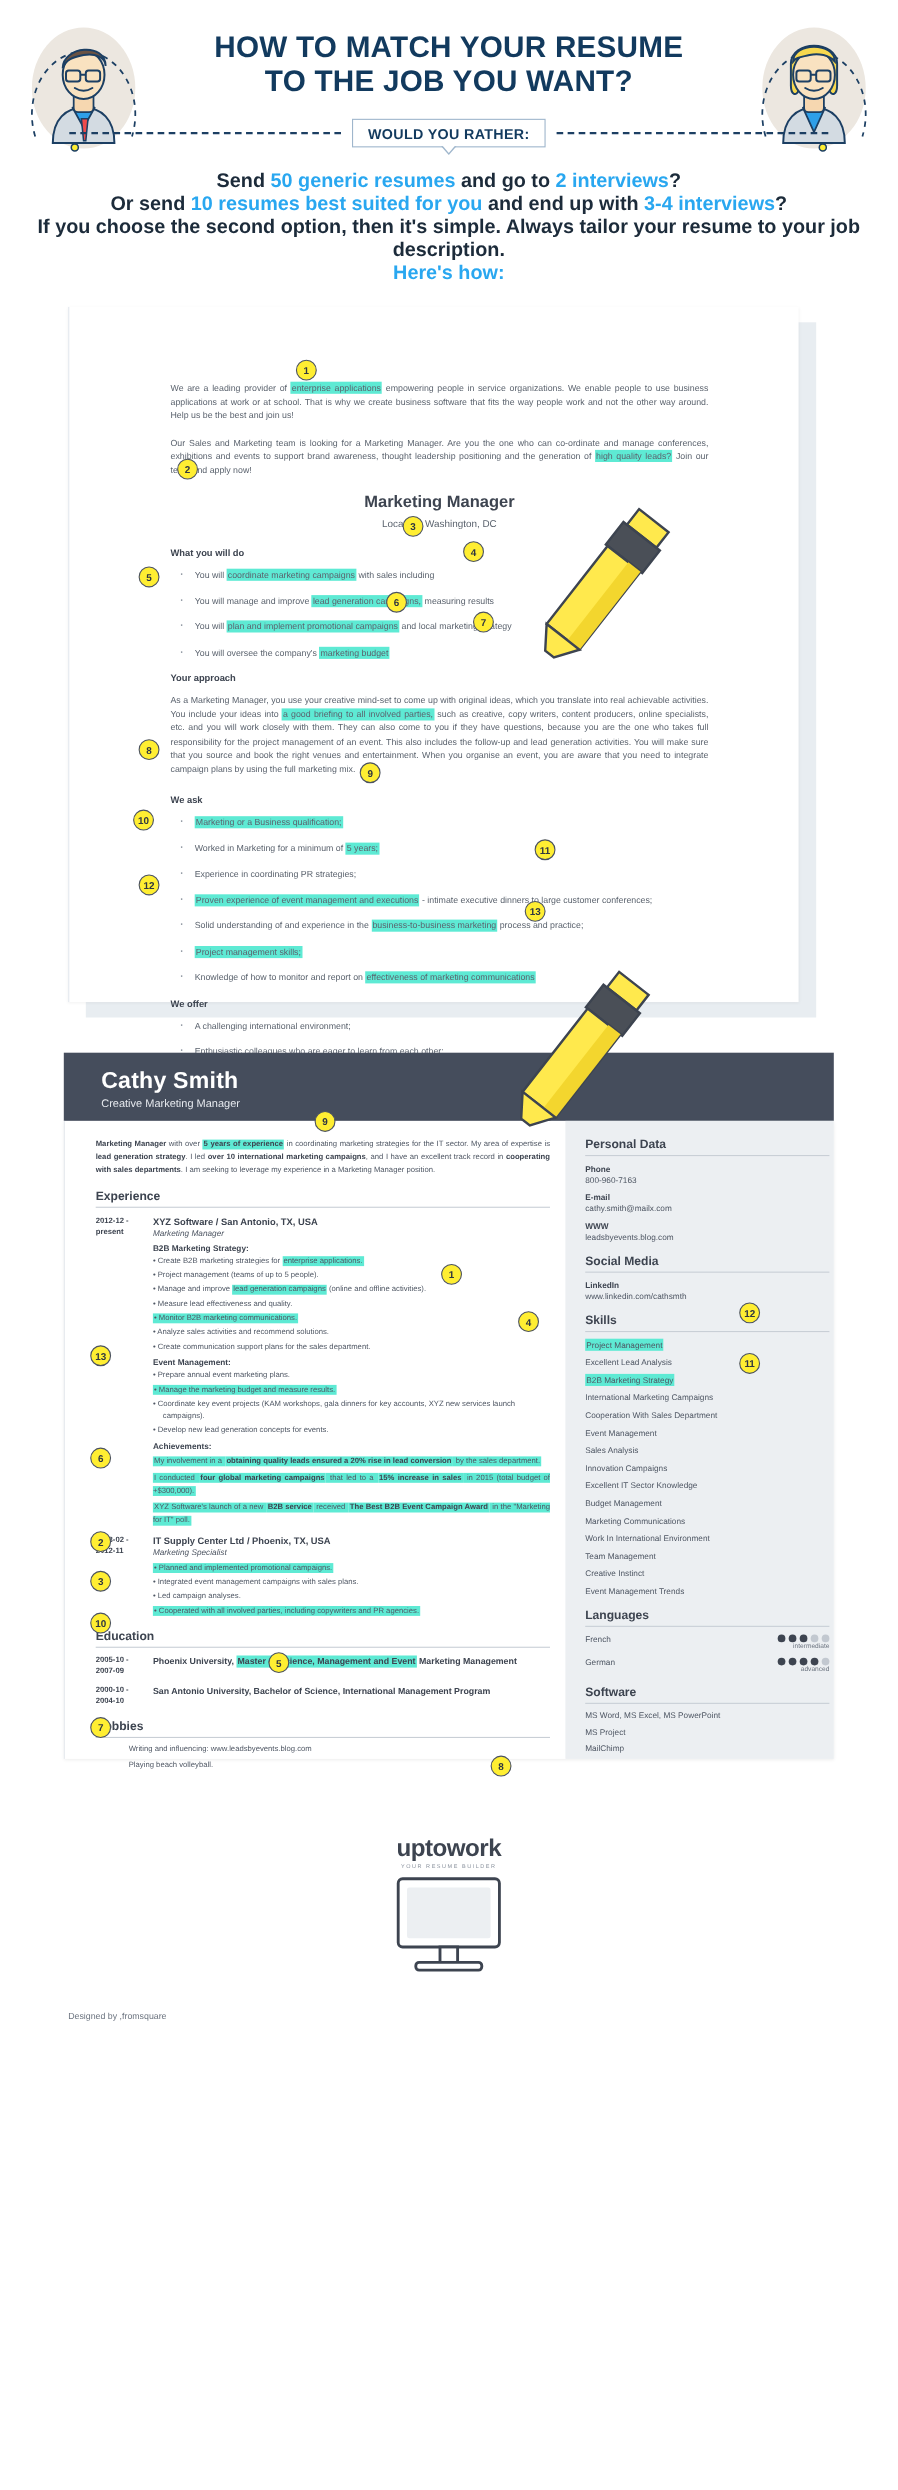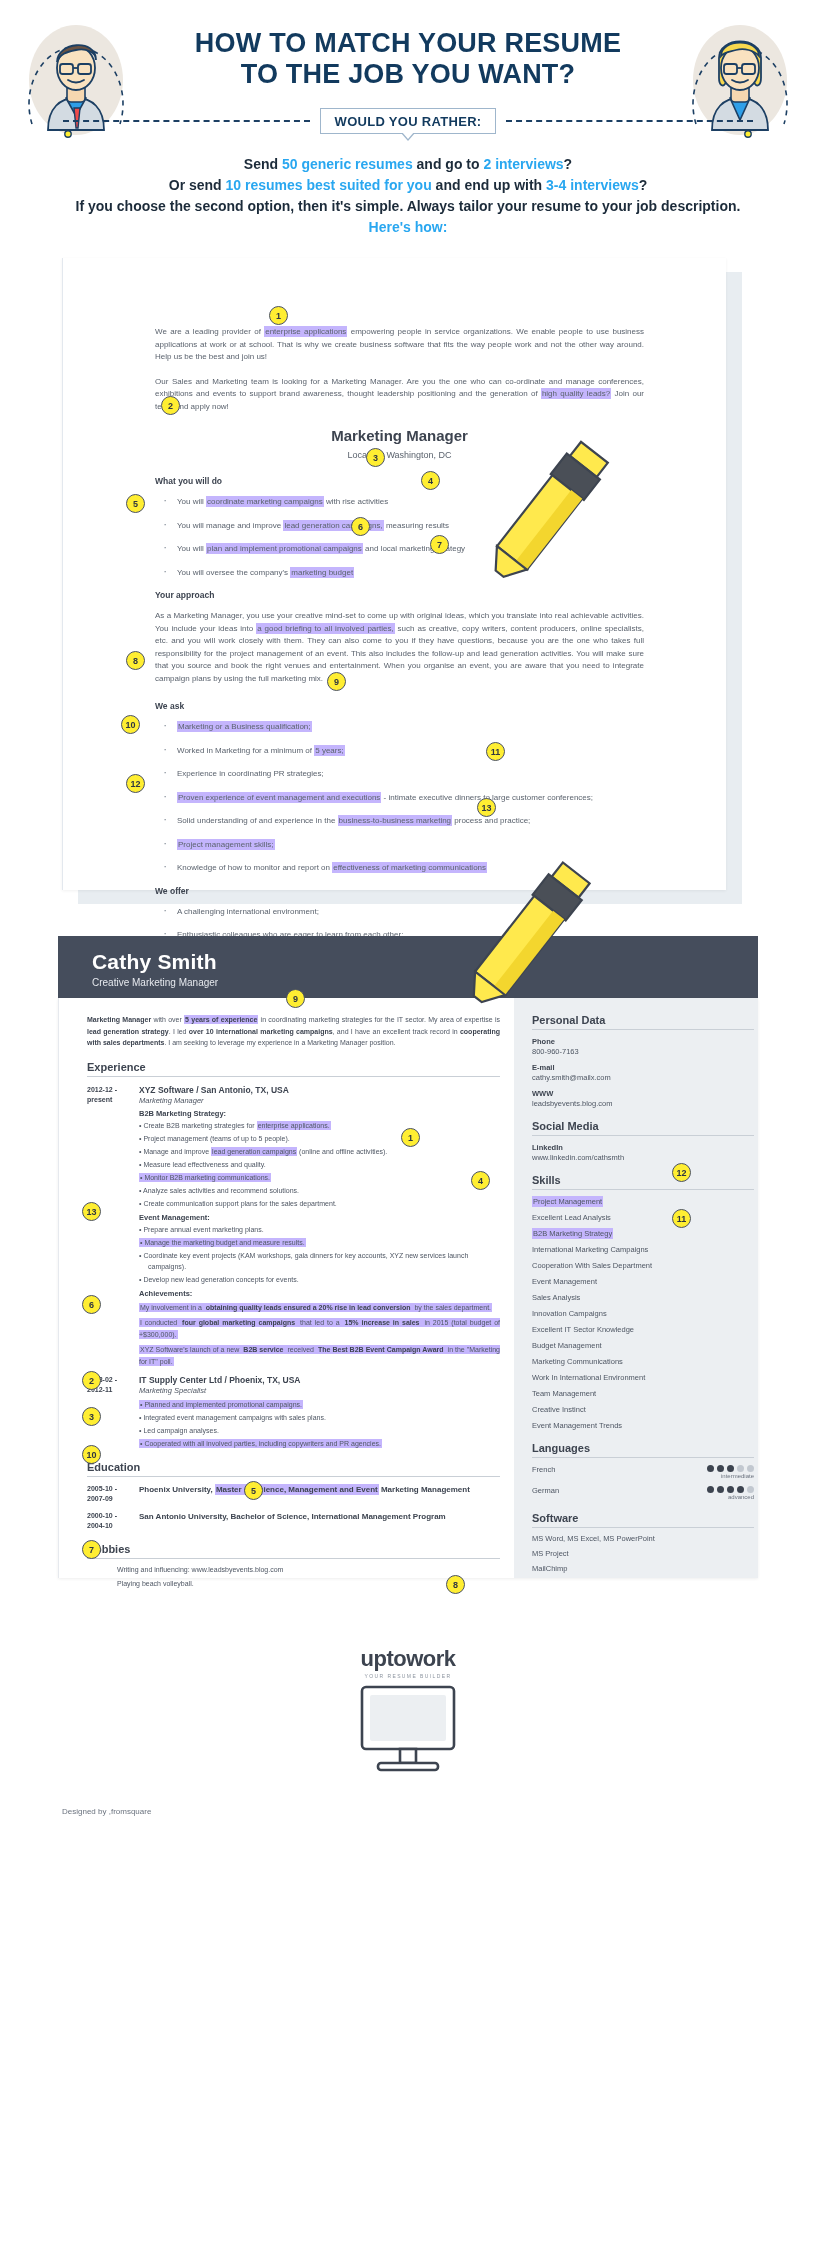--- a/index.html
+++ b/index.html
@@ -54,21 +54,21 @@
     border-top:8px solid #9fb6cc;
   }
   .rather-box:before {
     content:""; position:absolute; left:50%; margin-left:-6px; bottom:-6px;
     border-left:6px solid transparent; border-right:6px solid transparent;
     border-top:7px solid #fff; z-index:2;
   }
   .intro {
     text-align: center;
     margin-top: 16px;
-    font-size: 14px;
+    font-size: 18px;
     line-height: 21px;
     font-weight: bold;
     color: #1c2b3a;
   }
   .blue { color: #29a7f0; }
 
   
   .pen { position: absolute; z-index: 40; }
   .pen1 { left: 472px; top: 170px; }
 
@@ -92,21 +92,21 @@
   .jd-loc { text-align:center; font-size: 9px; color:#5b636e; margin-top: 6px; }
   .jd-h { font-size: 8.5px; font-weight: bold; color:#3d4450; margin-top: 16px; }
   ul.jd-list { list-style: none; margin-top: 10px; }
   ul.jd-list li {
     position: relative; font-size: 8px; line-height: 12.5px;
     color:#5b636e; padding-left: 22px; margin-bottom: 11px; text-align: justify;
   }
   ul.jd-list li:before {
     content:"·"; position:absolute; left: 8px; top:-2px; font-size: 13px; color:#8b939e;
   }
-  .hl { background: #c4b5fd; padding: 1px 1px; }
+  .hl { background: #5eead4; padding: 1px 1px; }
 
   
   .bub {
     position: absolute;
     width: 19px; height: 19px; border-radius: 50%;
     background: #ffee32; border: 1.5px solid #4b5260;
     color: #2f3640; font-size: 9px; font-weight: bold;
     display:flex; align-items:center; justify-content:center;
     z-index: 30;
   }
@@ -260,21 +260,21 @@
 
       <p><span>We are a leading provider of </span><span class="hl">enterprise applications</span><span> empowering people in service organizations. We enable people to use business applications at work or at school. That is why we create business software that fits the way people work and not the other way around. Help us be the best and join us!</span></p>
 
       <p><span>Our Sales and Marketing team is looking for a Marketing Manager. Are you the one who can co-ordinate and manage conferences, exhibitions and events to support brand awareness, thought leadership positioning and the generation of </span><span class="hl">high quality leads?</span><span> Join our team and apply now!</span></p>
 
       <div class="jd-title">Marketing Manager</div>
       <div class="jd-loc">Location: Washington, DC</div>
 
       <div class="jd-h">What you will do</div>
       <ul class="jd-list">
-        <li><span>You will </span><span class="hl">coordinate marketing campaigns</span><span> with rise activities</span></li>
+        <li><span>You will </span><span class="hl">coordinate marketing campaigns</span><span> with sales including</span></li>
         <li><span>You will manage and improve </span><span class="hl">lead generation campaigns,</span><span> measuring results</span></li>
         <li><span>You will </span><span class="hl">plan and implement promotional campaigns</span><span> and local marketing strategy</span></li>
         <li><span>You will oversee the company's </span><span class="hl">marketing budget</span><span></span></li>
       </ul>
 
       <div class="jd-h" style="margin-top:2px;">Your approach</div>
       <p style="margin-top:10px;"><span>As a Marketing Manager, you use your creative mind-set to come up with original ideas, which you translate into real achievable activities. You include your ideas into </span><span class="hl">a good briefing to all involved parties,</span><span> such as creative, copy writers, content producers, online specialists, etc. and you will work closely with them. They can also come to you if they have questions, because you are the one who takes full responsibility for the project management of an event. This also includes the follow-up and lead generation activities. You will make sure that you source and book the right venues and entertainment. When you organise an event, you are aware that you need to integrate campaign plans by using the full marketing mix.</span></p>
 
       <div class="jd-h">We ask</div>
       <ul class="jd-list">

